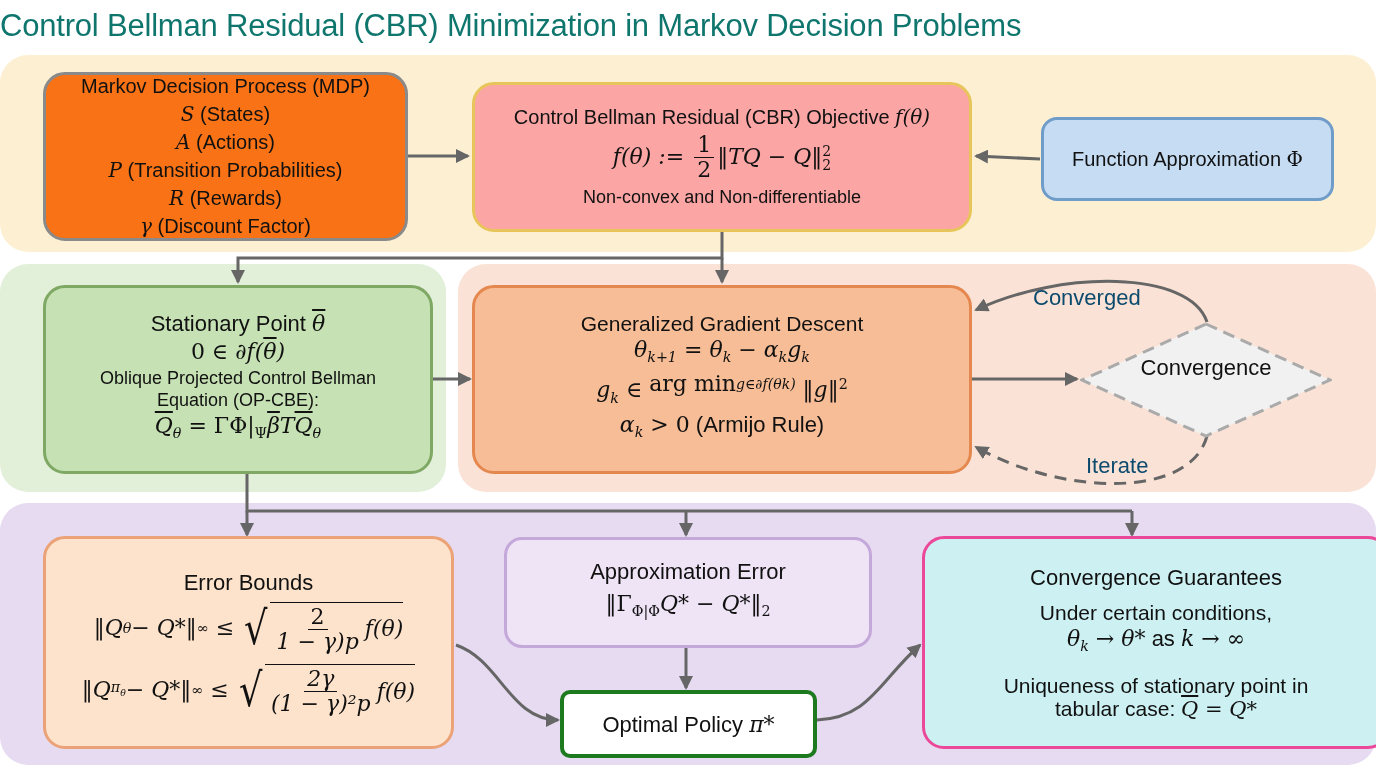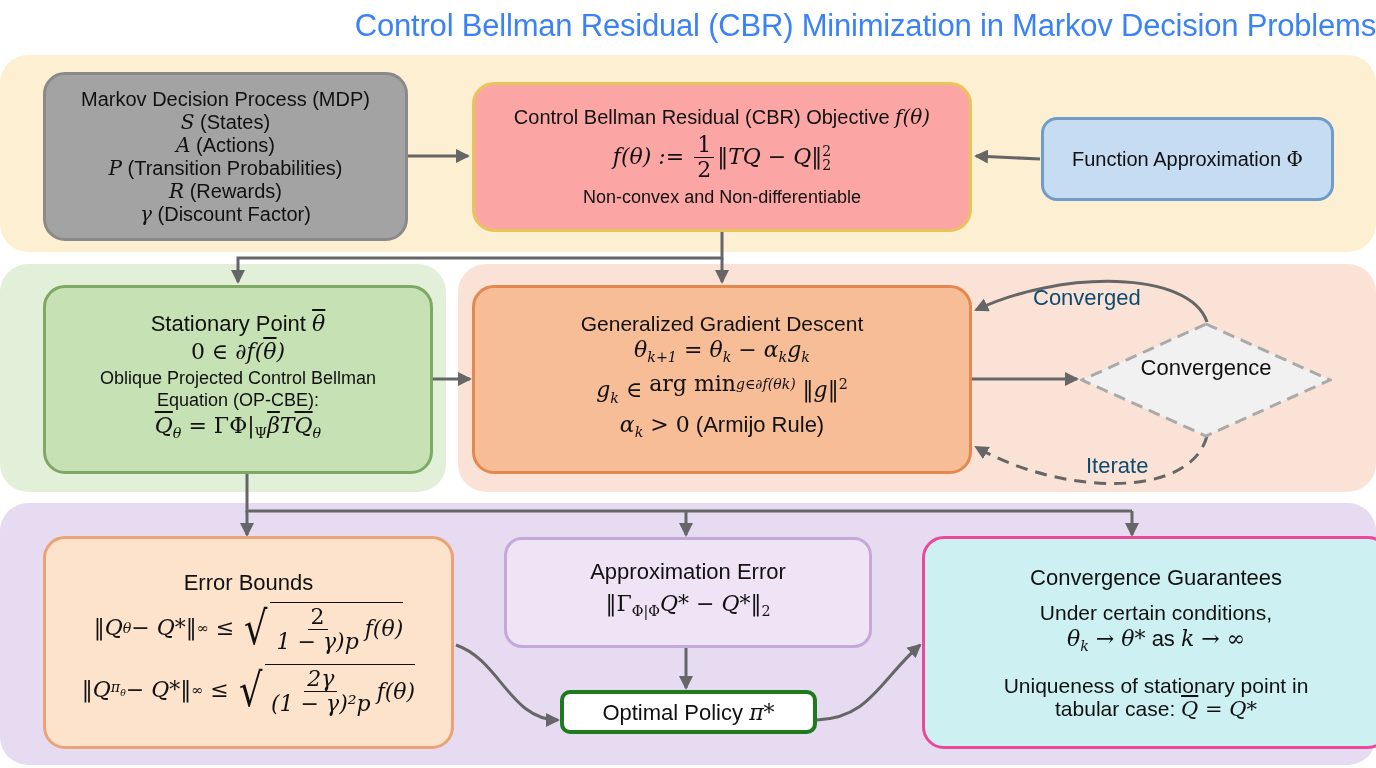--- a/index.html
+++ b/index.html
@@ -1,18 +1,18 @@
 <!DOCTYPE html>
 <html><head>
 <meta charset="utf-8">
 <style>
   * { box-sizing: border-box; margin: 0; padding: 0; }
   html, body { width: 1376px; height: 768px; background: #ffffff; overflow: hidden; }
   body { position: relative; font-family: "Liberation Sans", "DejaVu Sans", sans-serif; color: #111; }
-  .title { position: absolute; left: 0; top: 8px; width: 1376px; text-align: right; font-size: 31px; color: #3b82f6; letter-spacing: -0.2px; }
+  .title { position: absolute; left: 0; top: 8px; width: 1376px; text-align: left; font-size: 31px; color: #0f766e; letter-spacing: -0.2px; }
   .band { position: absolute; border-radius: 28px; }
   .box { position: absolute; border-radius: 22px; display: flex; flex-direction: column; align-items: center; justify-content: center; text-align: center; }
   .math { font-family: "DejaVu Serif", "Liberation Serif", serif; font-style: italic; }
   .mathu { font-family: "DejaVu Serif", "Liberation Serif", serif; }
   .t { font-size: 20px; line-height: 23px; }
   .tl { font-size: 22px; line-height: 27px; }
   .ts { font-size: 18px; line-height: 22px; }
   .eq { font-size: 22px; line-height: 30px; font-family: "DejaVu Serif", "Liberation Serif", serif; }
   .ov { text-decoration: overline; }
   sub, sup { font-size: 65%; }
@@ -68,21 +68,21 @@
   <line x1="686" y1="511" x2="686" y2="535" stroke="#666" stroke-width="3" marker-end="url(#ahBig)"></line>
   <line x1="1132" y1="511" x2="1132" y2="535" stroke="#666" stroke-width="3" marker-end="url(#ahBig)"></line>
 
   <line x1="686" y1="648" x2="686" y2="688" stroke="#666" stroke-width="3" marker-end="url(#ahBig)"></line>
 
   <path d="M456,645 C500,660 510,720 558,720" fill="none" stroke="#666" stroke-width="3" marker-end="url(#ahBig)"></path>
 
   <path d="M817,720 C870,718 880,680 920,645" fill="none" stroke="#666" stroke-width="3" marker-end="url(#ahBig)"></path>
 </svg>
 
-<div class="box" style="left:43px;top:72px;width:365px;height:169px;background:#a3a3a3;border:3px solid #8a8a8a;">
+<div class="box" style="left:43px;top:72px;width:365px;height:169px;background:#f97316;border:3px solid #8a8a8a;justify-content:space-between;">
   <div class="t">Markov Decision Process (MDP)</div>
   <div class="t"><span class="math">S</span><span> (States)</span></div>
   <div class="t"><span class="math">A</span><span> (Actions)</span></div>
   <div class="t"><span class="math">P</span><span> (Transition Probabilities)</span></div>
   <div class="t"><span class="math">R</span><span> (Rewards)</span></div>
   <div class="t"><span class="math">γ</span><span> (Discount Factor)</span></div>
 </div>
 
 <div class="box" style="left:472px;top:82px;width:500px;height:150px;background:#fca5a5;border:3px solid #e8c55a;">
   <div class="t"><span>Control Bellman Residual (CBR) Objective</span> <span class="math">f(θ)</span></div>
@@ -168,21 +168,21 @@
         </span>
       </span>
   </div>
 </div>
 
 <div class="box" style="left:504px;top:537px;width:368px;height:111px;background:#efe3f6;border:3px solid #c5a8da;border-radius:18px;">
   <div class="tl">Approximation Error</div>
   <div class="eq" style="margin-top:4px;"><span class="mathu">‖Γ</span><sub class="mathu">Φ|Φ</sub><span class="math">Q* − Q*</span><span class="mathu">‖</span><sub class="mathu">2</sub></div>
 </div>
 
-<div class="box" style="left:560px;top:690px;width:257px;height:44px;background:#ffffff;border:4px solid #1e7a1e;border-radius:10px;">
+<div class="box" style="left:560px;top:690px;width:257px;height:68px;background:#ffffff;border:4px solid #1e7a1e;border-radius:10px;">
   <div class="tl"><span>Optimal Policy</span> <span class="math">π*</span></div>
 </div>
 
 <div class="box" style="left:922px;top:536px;width:468px;height:213px;background:#cdf0f2;border:3px solid #ec4899;">
   <div class="tl">Convergence Guarantees</div>
   <div class="t" style="font-size:21px;margin-top:10px;">Under certain conditions,</div>
   <div class="eq"><span class="math">θ</span><sub class="math">k</sub><span class="mathu"> → </span><span class="math">θ*</span><span style="font-family:'Liberation Sans',sans-serif;"> as </span><span class="math">k</span><span class="mathu"> → ∞</span></div>
   <div class="t" style="font-size:21px;margin-top:12px;">Uniqueness of stationary point in</div>
   <div class="t" style="font-size:21px;"><span>tabular case: </span><span class="math ov">Q</span><span class="mathu"> = </span><span class="math">Q*</span></div>
 </div>

